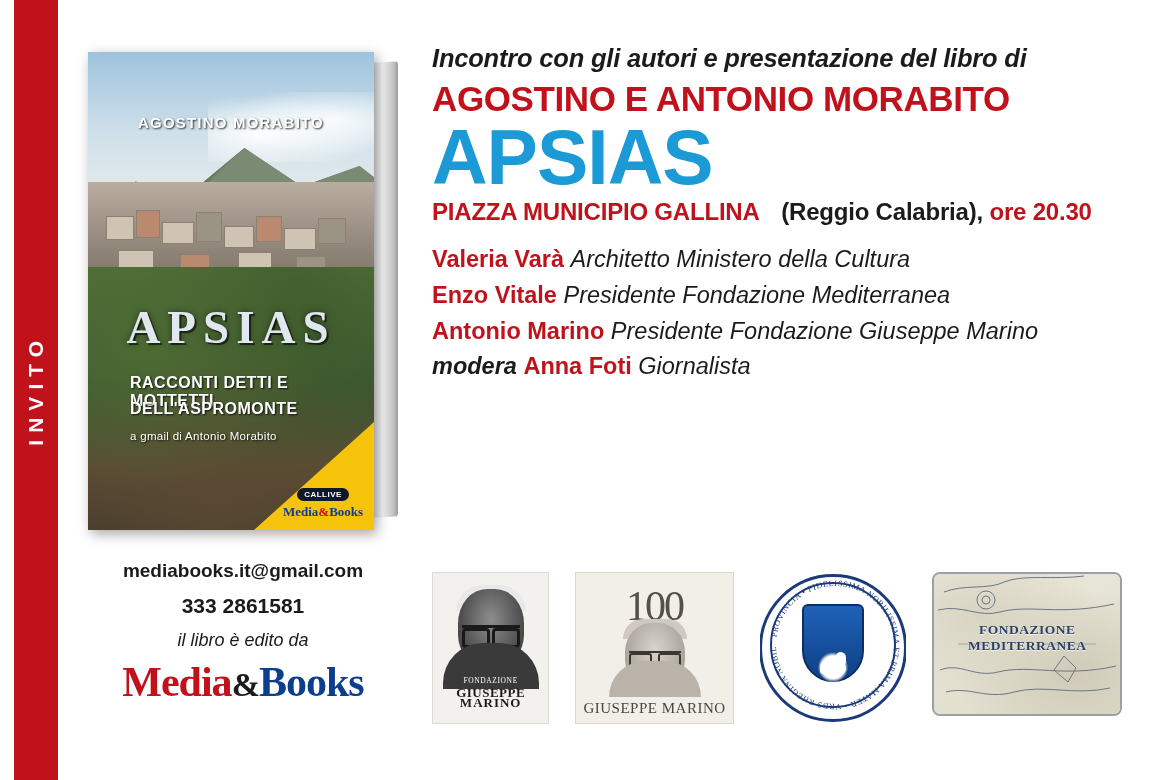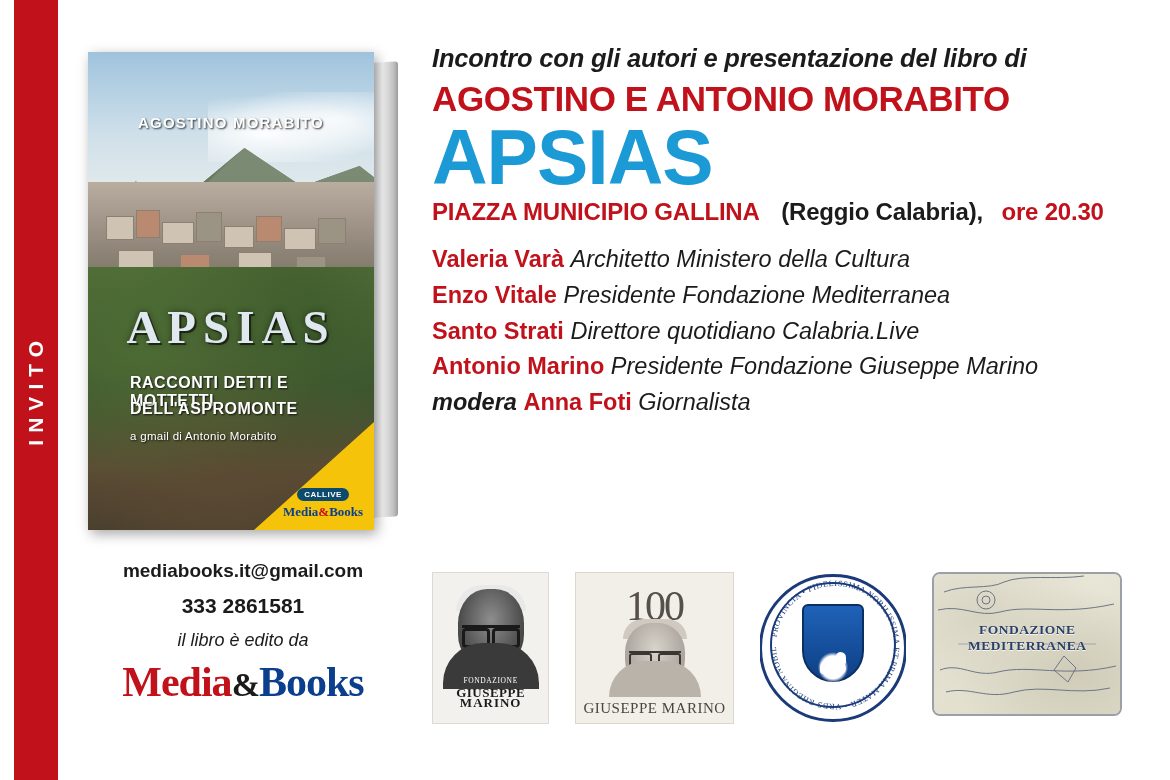--- a/index.html
+++ b/index.html
@@ -161,21 +161,21 @@
     border-bottom: 108px solid #f5c40a;
   }
   .cv-pub {
     position: absolute;
     right: 8px; bottom: 10px;
     width: 86px;
     text-align: center;
   }
   .cv-pub-badge {
     display: inline-block;
-    background: #0c4a6e;
+    background: #0f172a;
     color: #fff;
     font-size: 8px;
     font-weight: bold;
     padding: 2px 7px;
     border-radius: 7px;
     letter-spacing: .5px;
   }
   .cv-pub-name {
     margin-top: 3px;
     font-size: 13px;
@@ -226,21 +226,21 @@
   }
   .line-place {
     margin-top: 4px;
     font-weight: bold;
     font-size: 24px;
     color: #c1121c;
     letter-spacing: -0.2px;
     white-space: nowrap;
   }
   .line-place .city { color: #1b1b1b; margin-left: 16px; }
-  .line-place .hour { color: #c1121c; margin-left: 12px; }
+  .line-place .hour { color: #c1121c; }
 
   .speakers { margin-top: 16px; }
   .speaker {
     font-size: 23.5px;
     line-height: 1.52;
     color: #1b1b1b;
     white-space: nowrap;
   }
   .speaker .nm {
     font-weight: bold;
@@ -518,24 +518,20 @@
     <div class="speakers">
       <div class="speaker">
         <span class="nm">Valeria Varà</span>
         <span class="role">Architetto Ministero della Cultura</span>
       </div>
       <div class="speaker">
         <span class="nm">Enzo Vitale</span>
         <span class="role">Presidente Fondazione Mediterranea</span>
       </div>
       <div class="speaker">
-        <span class="nm">Santo Strati</span>
-        <span class="role">Direttore quotidiano Calabria.Live</span>
-      </div>
-      <div class="speaker">
         <span class="nm">Antonio Marino</span>
         <span class="role">Presidente Fondazione Giuseppe Marino</span>
       </div>
       <div class="speaker">
         <span class="mod">modera</span>
         <span class="nm">Anna Foti</span>
         <span class="role">Giornalista</span>
       </div>
     </div>
   </div>

